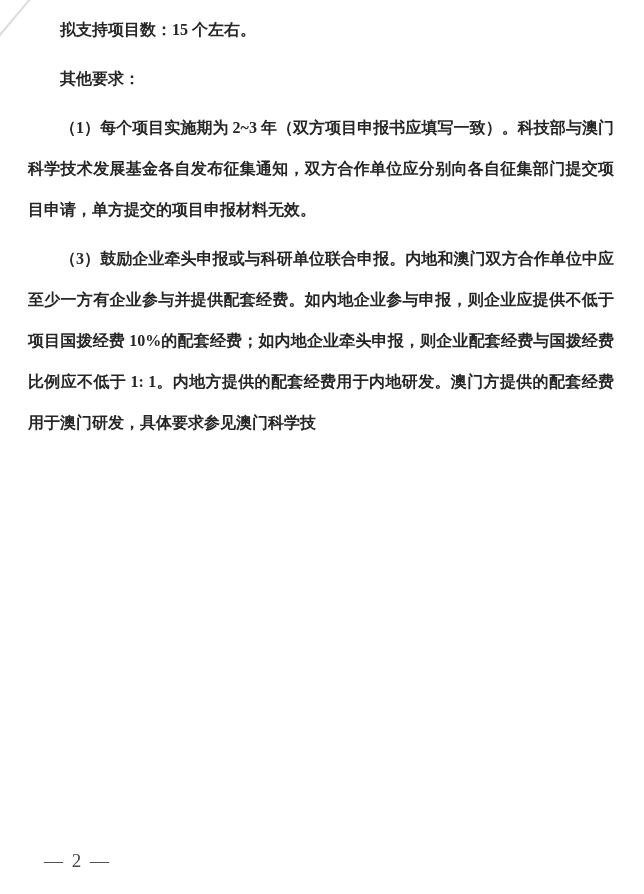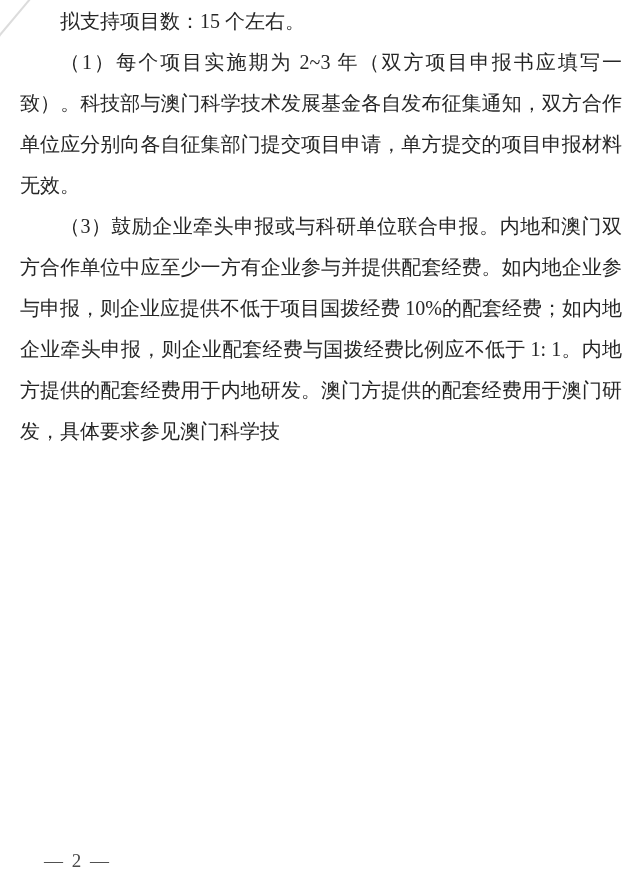--- a/index.html
+++ b/index.html
@@ -19,26 +19,27 @@
     font-family: "Liberation Serif", "DejaVu Serif", serif;
   }
   .doc-body {
     position: absolute;
     left: 20px;
     right: 22px;
     top: 1px;
     color: var(--text-color);
   }
   .doc-body p {
-    margin: 0;
-    font-size: 20px;
+    margin: 8px;
+    font-size: 16px;
     line-height: 41px;
     text-align: justify;
     text-indent: 2em;
     word-break: break-all;
+    font-weight: bold;
   }
   .page-footer {
     position: absolute;
     left: 44px;
     top: 850px;
     font-size: 19px;
     letter-spacing: 2px;
     color: var(--footer-color);
   }
   .scan-edge {
@@ -51,17 +52,18 @@
     transform: rotate(-50deg);
   }
 </style>
 </head>
 <body>
 
 <div class="scan-edge"></div>
 
 <div class="doc-body">
     <p>拟支持项目数：15 个左右。</p>
+    <p>其他要求：</p>
     <p>（1）每个项目实施期为 2~3 年（双方项目申报书应填写一致）。科技部与澳门科学技术发展基金各自发布征集通知，双方合作单位应分别向各自征集部门提交项目申请，单方提交的项目申报材料无效。</p>
     <p>（3）鼓励企业牵头申报或与科研单位联合申报。内地和澳门双方合作单位中应至少一方有企业参与并提供配套经费。如内地企业参与申报，则企业应提供不低于项目国拨经费 10%的配套经费；如内地企业牵头申报，则企业配套经费与国拨经费比例应不低于 1: 1。内地方提供的配套经费用于内地研发。澳门方提供的配套经费用于澳门研发，具体要求参见澳门科学技</p>
   </div>
 
 <div class="page-footer">— 2 —</div>
 
 </body></html>

